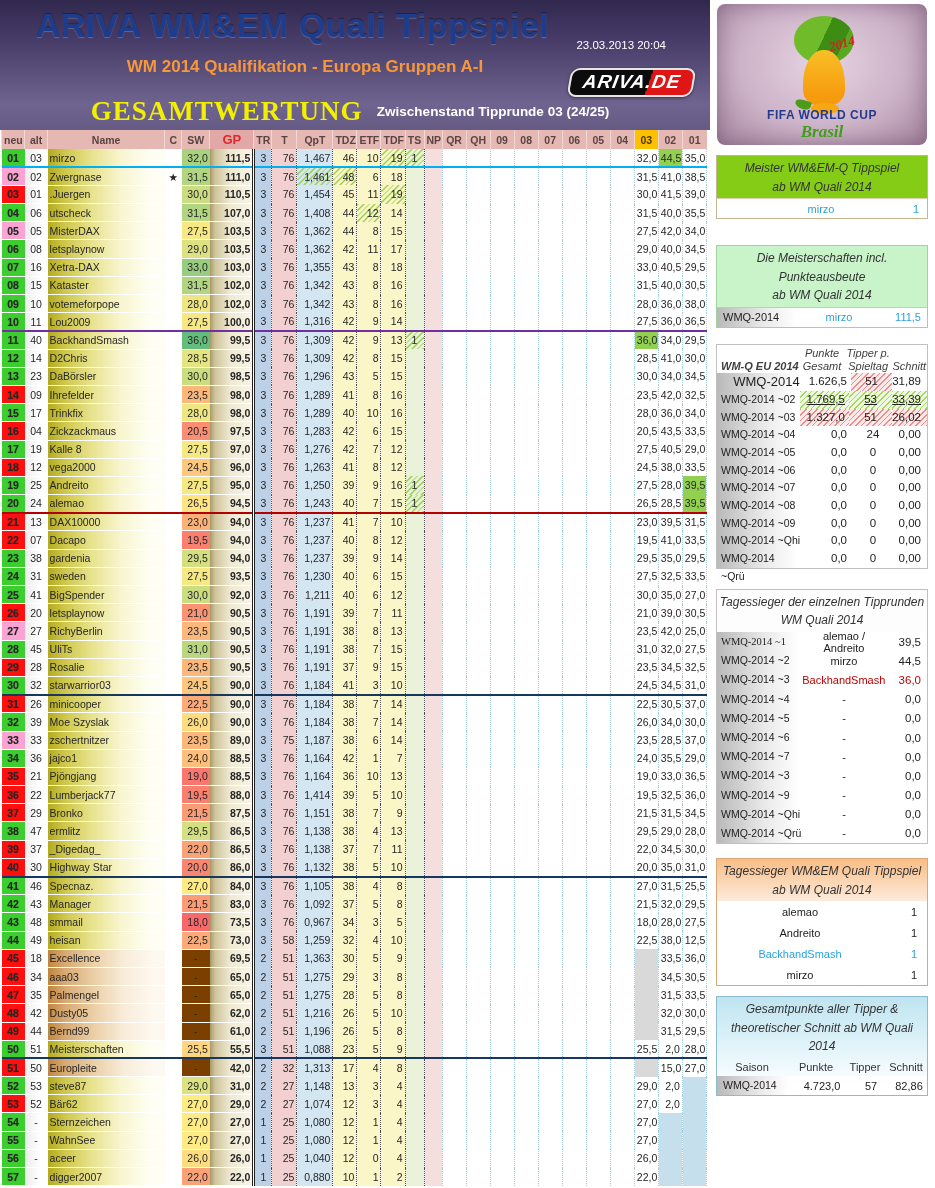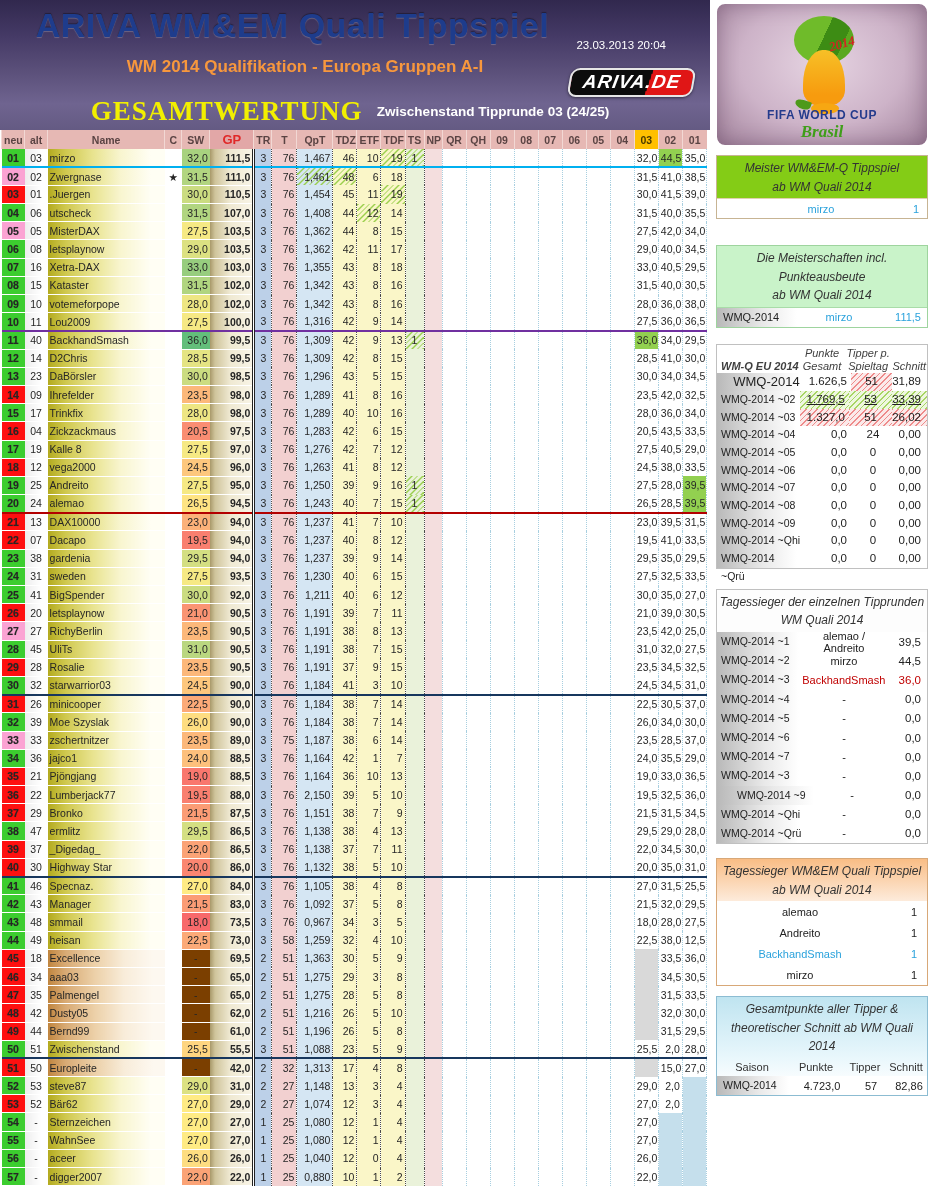--- a/index.html
+++ b/index.html
@@ -1098,21 +1098,21 @@
           </tr>
           <tr>
             <td class="neu neu-r">36</td>
             <td class="alt">22</td>
             <td class="nm nm-olive">Lumberjack77</td>
             <td class="cstar"></td>
             <td class="sw" style="background: rgb(249, 127, 111);">19,5</td>
             <td class="gp">88,0</td>
             <td class="m-tr">3</td>
             <td class="m-t">76</td>
-            <td class="m-qpt">2,150</td>
+            <td class="m-qpt">1,414</td>
             <td class="m-tdz">39</td>
             <td class="m-etf">5</td>
             <td class="m-tdf">10</td>
             <td class="m-ts"></td>
             <td class="m-np"></td>
             <td class="m-r"></td>
             <td class="m-r"></td>
             <td class="m-r"></td>
             <td class="m-r"></td>
             <td class="m-r"></td>
@@ -1470,21 +1470,21 @@
             <td class="m-r"></td>
             <td class="m-r"></td>
             <td class="m-r"></td>
             <td class="m-r cell-gray"></td>
             <td class="m-r">31,5</td>
             <td class="m-r last">29,5</td>
           </tr>
           <tr style="outline: none; border-bottom: 2px solid rgb(23, 55, 94);">
             <td class="neu neu-g">50</td>
             <td class="alt">51</td>
-            <td class="nm nm-olive">Zwischenstand</td>
+            <td class="nm nm-olive">Meisterschaften</td>
             <td class="cstar"></td>
             <td class="sw" style="background: rgb(254, 213, 128);">25,5</td>
             <td class="gp">55,5</td>
             <td class="m-tr">3</td>
             <td class="m-t">51</td>
             <td class="m-qpt">1,088</td>
             <td class="m-tdz">23</td>
             <td class="m-etf">5</td>
             <td class="m-tdf">9</td>
             <td class="m-ts"></td>
@@ -1801,21 +1801,21 @@
           <div style="width: 44px; text-align: center; height: 100%; line-height: 17.7px; font-size: 11.5px;">0</div>
           <div style="flex: 1 1 0%; text-align: right; padding-right: 6px; height: 100%; line-height: 17.7px; font-size: 11.5px;">0,00</div>
         </div>
       </div>
     <div class="sbox mt20" id="sbox4" style="border-color: rgb(192, 192, 192);">
         <div class="hd hd-plain">
           <div>Tagessieger der einzelnen Tipprunden</div>
           <div>WM Quali 2014</div>
         </div>
         <div class="srow" style="height: 19.2px;">
-          <div class="lgrad" style="width: 82px; padding-left: 4px; height: 100%; line-height: 19.2px; font-size: 10.5px;">WMQ-2014 ~1</div>
+          <div class="lgrad" style="width: 82px; padding-left: 4px; height: 100%; line-height: 19.2px; font-size: 10.5px; font-family: Liberation Serif, serif;">WMQ-2014 ~1</div>
           <div style="flex: 1 1 0%; text-align: center; font-size: 11px;">alemao / Andreito</div>
           <div style="width: 36px; text-align: right; padding-right: 6px; font-size: 11.5px;">39,5</div>
         </div>
         <div class="srow" style="height: 19.2px;">
           <div class="lgrad" style="width: 82px; padding-left: 4px; height: 100%; line-height: 19.2px; font-size: 10.5px;">WMQ-2014 ~2</div>
           <div style="flex: 1 1 0%; text-align: center; font-size: 11px;">mirzo</div>
           <div style="width: 36px; text-align: right; padding-right: 6px; font-size: 11.5px;">44,5</div>
         </div>
         <div class="srow" style="height: 19.2px;">
           <div class="lgrad" style="width: 82px; padding-left: 4px; height: 100%; line-height: 19.2px; font-size: 10.5px;">WMQ-2014 ~3</div>
@@ -1841,21 +1841,21 @@
           <div class="lgrad" style="width: 82px; padding-left: 4px; height: 100%; line-height: 19.2px; font-size: 10.5px;">WMQ-2014 ~7</div>
           <div style="flex: 1 1 0%; text-align: center; font-size: 11px;">-</div>
           <div style="width: 36px; text-align: right; padding-right: 6px; font-size: 11.5px;">0,0</div>
         </div>
         <div class="srow" style="height: 19.2px;">
           <div class="lgrad" style="width: 82px; padding-left: 4px; height: 100%; line-height: 19.2px; font-size: 10.5px;">WMQ-2014 ~3</div>
           <div style="flex: 1 1 0%; text-align: center; font-size: 11px;">-</div>
           <div style="width: 36px; text-align: right; padding-right: 6px; font-size: 11.5px;">0,0</div>
         </div>
         <div class="srow" style="height: 19.2px;">
-          <div class="lgrad" style="width: 82px; padding-left: 20px; height: 100%; line-height: 19.2px; font-size: 10.5px;">WMQ-2014 ~9</div>
+          <div class="lgrad" style="width: 82px; padding-left: 4px; height: 100%; line-height: 19.2px; font-size: 10.5px;">WMQ-2014 ~9</div>
           <div style="flex: 1 1 0%; text-align: center; font-size: 11px;">-</div>
           <div style="width: 36px; text-align: right; padding-right: 6px; font-size: 11.5px;">0,0</div>
         </div>
         <div class="srow" style="height: 19.2px;">
           <div class="lgrad" style="width: 82px; padding-left: 4px; height: 100%; line-height: 19.2px; font-size: 10.5px;">WMQ-2014 ~Qhi</div>
           <div style="flex: 1 1 0%; text-align: center; font-size: 11px;">-</div>
           <div style="width: 36px; text-align: right; padding-right: 6px; font-size: 11.5px;">0,0</div>
         </div>
         <div class="srow" style="height: 19.2px;">
           <div class="lgrad" style="width: 82px; padding-left: 4px; height: 100%; line-height: 19.2px; font-size: 10.5px;">WMQ-2014 ~Qrü</div>

